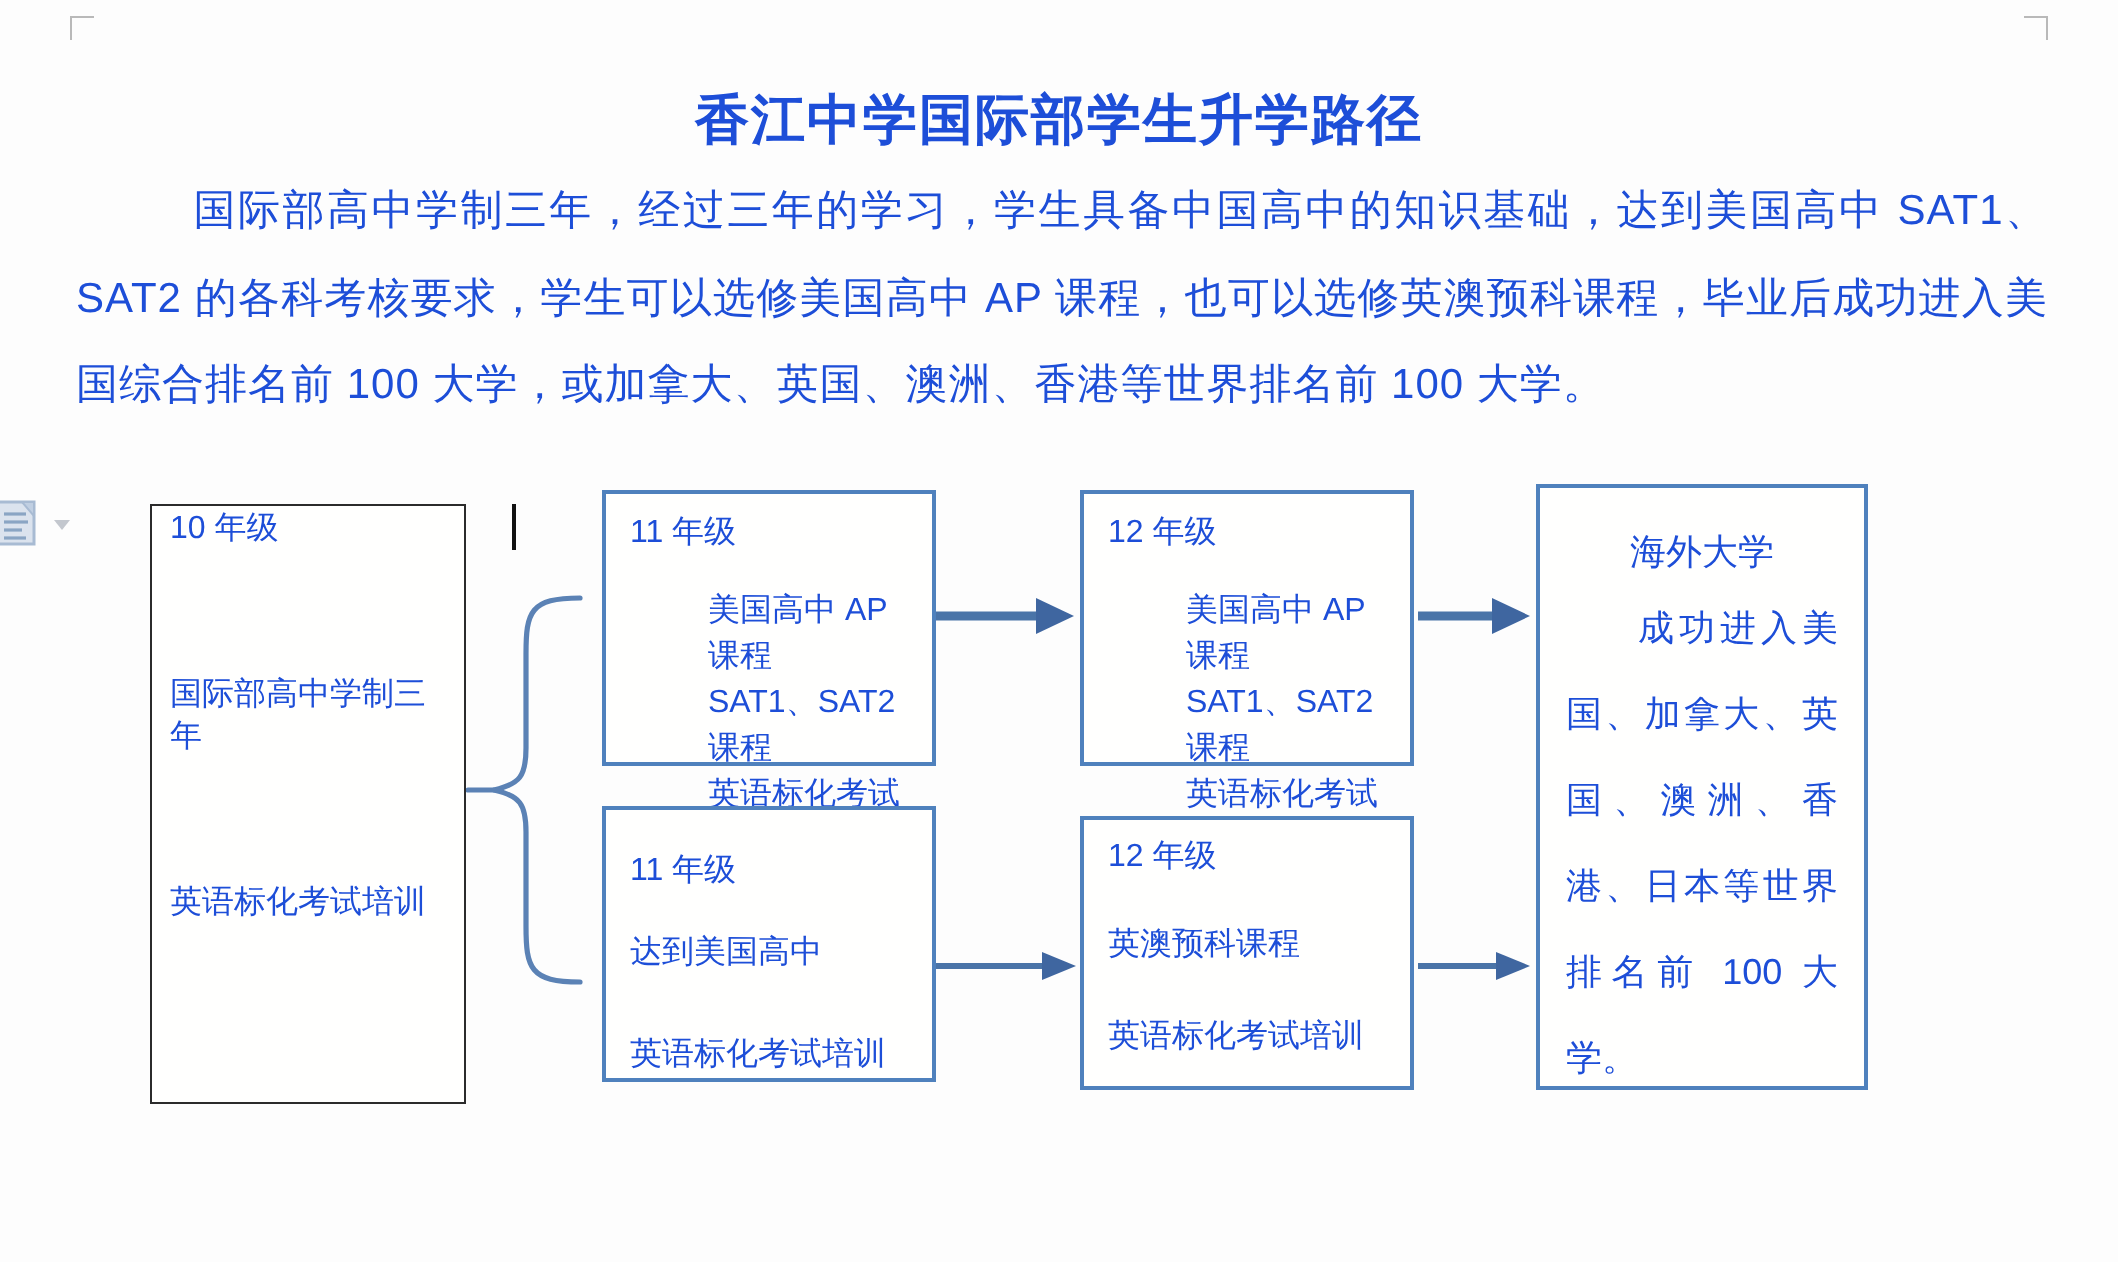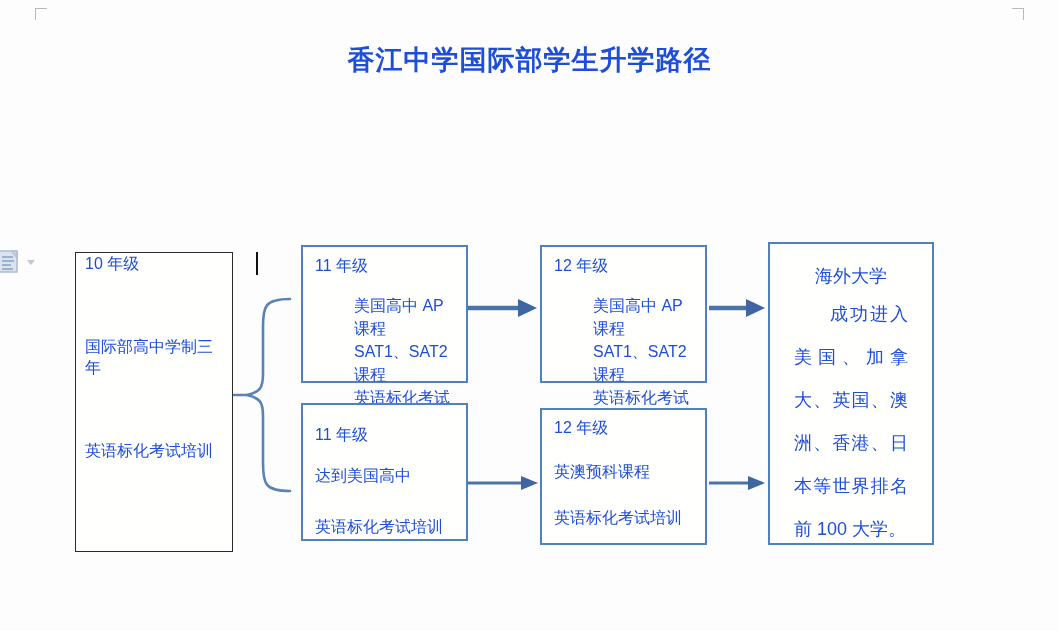--- a/index.html
+++ b/index.html
@@ -39,21 +39,21 @@
   .box-row-top .course { line-height:23px;margin-left:39px; }
 
   .box-g11uk { left:301px; top:403px; width:167px; height:138px; padding:20px 12px; font-size:16px; }
   .box-g11uk .course1 { margin-top:20px; }
   .box-g11uk .course2 { margin-top:30px; }
 
   .box-g12uk { left:540px; top:408px; width:167px; height:137px; padding:8px 12px; font-size:16px; }
   .box-g12uk .course1 { margin-top:23px; }
   .box-g12uk .course2 { margin-top:25px; }
 
-  .box-overseas { left:768px; top:242px; width:166px; height:303px; padding:19px 24px; font-size:18px; }
+  .box-overseas { left:768px; top:242px; width:166px; height:303px; padding:19px 13px; font-size:18px; }
   .box-overseas .heading { text-align:center; line-height:26px; margin-bottom:4px; }
   .box-overseas .body {
     line-height:43px; text-align:justify; text-indent:2em;
   }
 
   .connectors { position:absolute; left:0; top:0; width:1059px; height:631px; }
 
   .text-cursor { position:absolute; left:256px; top:252px; width:2px; height:23px; background:#111; }
 
   .paste-btn { position:absolute; left:-5px; top:249px; width:32px; height:26px; }
@@ -78,20 +78,21 @@
       <line x1="7" y1="8" x2="18" y2="8" stroke="#8aa5c4" stroke-width="1.6"></line>
       <line x1="7" y1="12" x2="19" y2="12" stroke="#8aa5c4" stroke-width="1.6"></line>
       <line x1="7" y1="16" x2="16" y2="16" stroke="#8aa5c4" stroke-width="1.6"></line>
       <line x1="7" y1="20" x2="18" y2="20" stroke="#8aa5c4" stroke-width="1.6"></line>
     </svg>
   </div>
   <div class="dropdown-arrow"></div>
 
   <div class="doc-title">香江中学国际部学生升学路径</div>
 
+  <p class="doc-paragraph">国际部高中学制三年，经过三年的学习，学生具备中国高中的知识基础，达到美国高中 SAT1、SAT2 的各科考核要求，学生可以选修美国高中 AP 课程，也可以选修英澳预科课程，毕业后成功进入美国综合排名前 100 大学，或加拿大、英国、澳洲、香港等世界排名前 100 大学。</p>
 
   <div class="text-cursor"></div>
 
   <svg class="connectors" viewBox="0 0 1059 631">
     <g fill="none" stroke="#5b82b5" stroke-width="2.6" stroke-linecap="round" stroke-linejoin="round">
       <line x1="234" y1="395" x2="247" y2="395"></line>
       <path d="M 290 299 C 265 299 263 306 263 327 L 263 374 C 263 388 260 392 247 395 C 260 398 263 402 263 416 L 263 463 C 263 484 265 491 290 491"></path>
     </g>
     <g>
       <line x1="468" y1="308" x2="522" y2="308" stroke="#4a74a8" stroke-width="4.5"></line>

